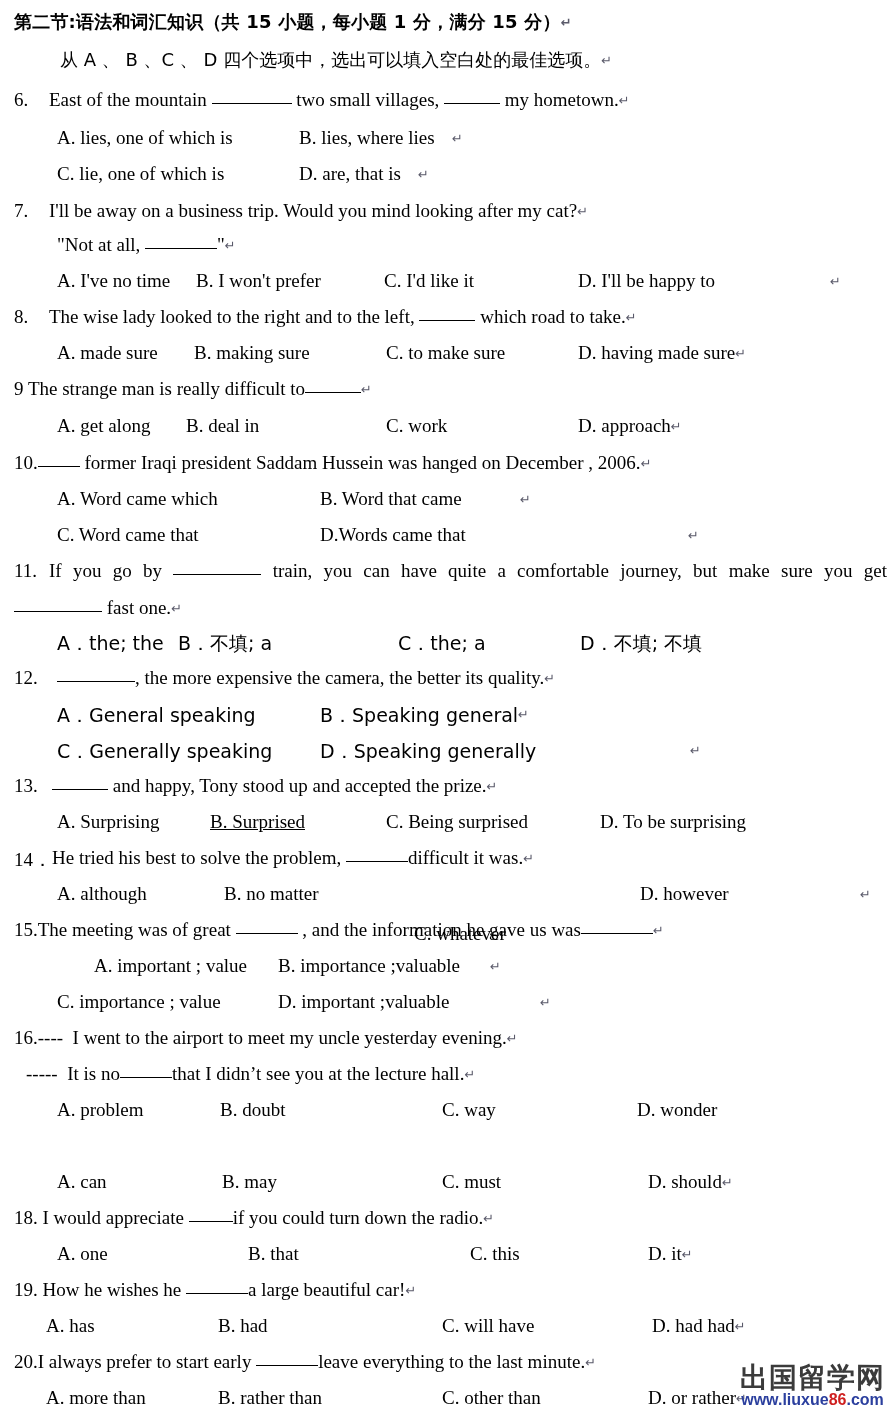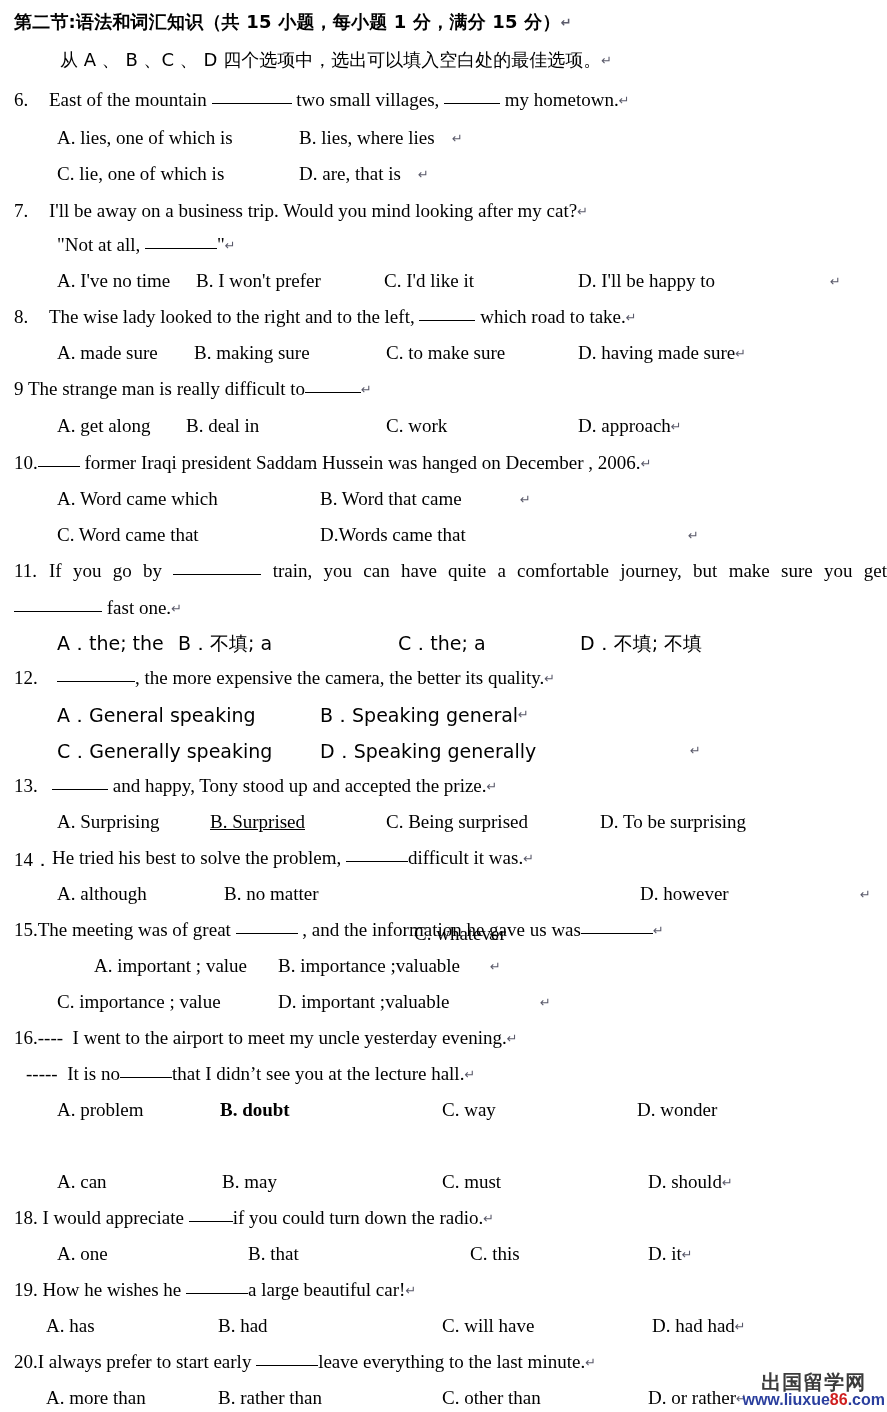--- a/index.html
+++ b/index.html
@@ -95,21 +95,21 @@
   .watermark {
     position: absolute;
     right: 2px;
     bottom: 4px;
     text-align: center;
     line-height: 1.02;
     user-select: none;
   }
   .wm-cn {
     font-family: "DejaVu Sans", "Liberation Sans", sans-serif;
-    font-size: 20px;
+    font-size: 28px;
     font-weight: bold;
     color: #3b3b3b;
     letter-spacing: 1px;
     display: block;
   }
   .wm-url {
     font-family: "Liberation Sans", sans-serif;
     font-size: 16px;
     font-weight: bold;
     color: #2b3f9e;
@@ -250,21 +250,21 @@
   <div class="opt" style="left:278px; top:991px;">D. important ;valuable</div>
   <span class="ret-abs" style="left:540px; top:995px;">↵</span>
 
   <div class="qtext" style="left:14px; top:1027px;">
     <span>16.----</span>&nbsp;&nbsp;<span>I went to the airport to meet my uncle yesterday evening.</span><span class="ret">↵</span>
   </div>
   <div class="qtext" style="left:26px; top:1063px;">
     <span>-----</span>&nbsp;&nbsp;<span>It is no</span><span class="blank" style="width:52px;"></span><span>that I didn’t see you at the lecture hall.</span><span class="ret">↵</span>
   </div>
   <div class="opt" style="left:57px; top:1099px;">A. problem</div>
-  <div class="opt" style="left:220px; top:1099px;font-weight:bold;">B. doubt</div>
+  <div class="opt" style="left:220px; top:1099px;">B. doubt</div>
   <div class="opt" style="left:442px; top:1099px;">C. way</div>
   <div class="opt" style="left:637px; top:1099px;">D. wonder</div>
 
   <div class="opt" style="left:57px; top:1171px;">A. can</div>
   <div class="opt" style="left:222px; top:1171px;">B. may</div>
   <div class="opt" style="left:442px; top:1171px;">C. must</div>
   <div class="opt" style="left:648px; top:1171px;"><span>D. should</span><span class="ret">↵</span></div>
 
   <div class="qtext" style="left:14px; top:1207px;">
     <span>18.</span>

